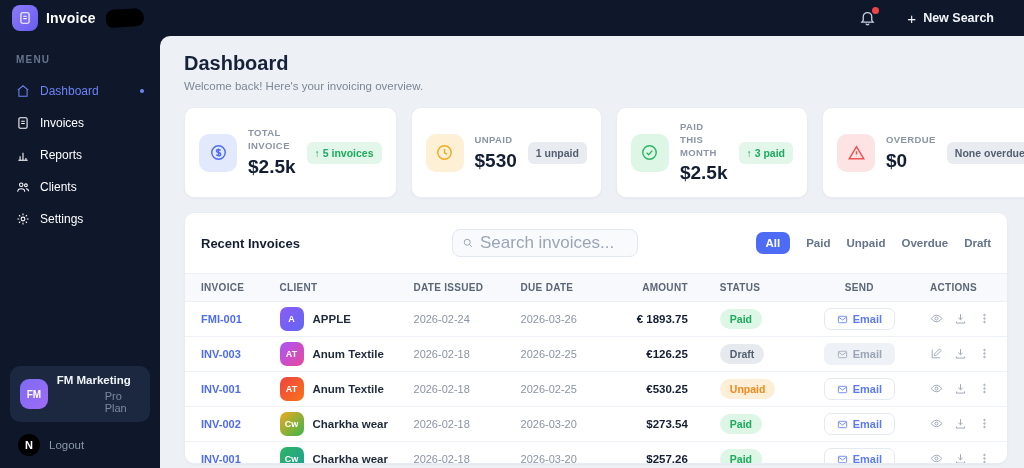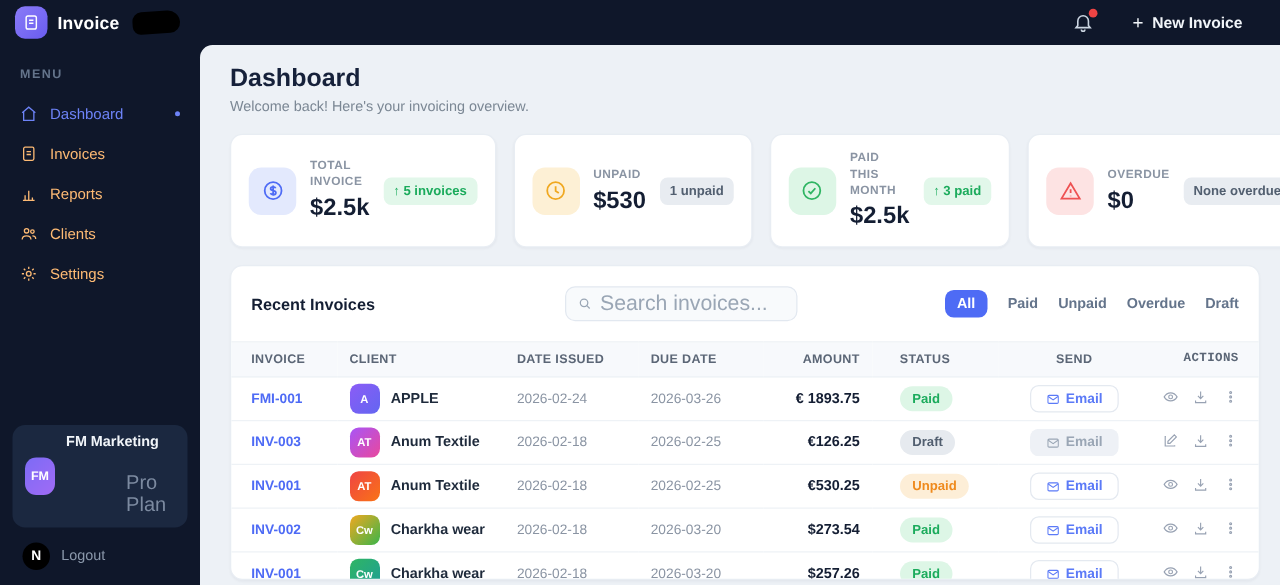--- a/index.html
+++ b/index.html
@@ -21,30 +21,30 @@
   .redaction { width:38px; height:18px; background:#000; border-radius:9px 12px 10px 8px; margin-left:2px; transform:rotate(-4deg); }
   .topbar { background:#0f172a; display:flex; align-items:center; justify-content:flex-end; gap:30px; padding-right:30px; }
   .bell-wrap { position:relative; width:18px; height:18px; cursor:pointer; }
   .bell-wrap svg { width:17px; height:17px; stroke:#cbd5e1; fill:none; stroke-width:1.8; }
   .bell-dot { position:absolute; top:-2px; right:-2px; width:7px; height:7px; border-radius:50%; background:#ef4444; }
   .new-invoice { color:#f1f5f9; font-size:12.5px; font-weight:600; display:flex; align-items:center; gap:7px; cursor:pointer; }
   .plus { font-size:15px; font-weight:400; }
   
   .sidebar { background:#0f172a; display:flex; flex-direction:column; padding-top:18px; }
   .menu-label { color:#64748b; font-size:10px; font-weight:bold; letter-spacing:1.2px; padding:0 16px 10px; }
-  .nav-item { display:flex; align-items:center; gap:10px; padding:9px 16px; color:#fdba74; font-size:12px; cursor:pointer; }
+  .nav-item { display:flex; align-items:center; gap:10px; padding:9px 16px; color:#ffffff; font-size:12px; cursor:pointer; }
   .nav-item svg { width:14px; height:14px; stroke:currentColor; fill:none; stroke-width:1.8; flex:0 0 auto; }
   .nav-item.active { color:#6d83f7; }
   .active-dot { width:4px; height:4px; border-radius:50%; background:#6d83f7; margin-left:auto; }
   .sidebar-bottom { margin-top:auto; padding:0 10px 10px; }
   .user-card { background:#1b2840; border-radius:10px; padding:8px 10px; display:flex; align-items:center; gap:9px; cursor:pointer; }
   .user-avatar { width:30px; height:30px; border-radius:9px; background:linear-gradient(135deg,#7d6bf5,#a06bf5);
     color:#fff; font-size:10px; font-weight:bold; display:flex; align-items:center; justify-content:center; }
   .user-name { color:#f1f5f9; font-size:11.5px; font-weight:bold; }
-  .user-plan { color:#7c8aa0; font-size:16px; margin-top:18px;padding-left:48px; }
+  .user-plan { color:#7c8aa0; font-size:11px; margin-top:4px;padding-left:48px; }
   .logout-row { display:flex; align-items:center; gap:9px; padding:12px 8px 2px; cursor:pointer; }
   .logout-circle { width:22px; height:22px; border-radius:50%; background:#000; color:#fff; font-size:11px; font-weight:bold;
     display:flex; align-items:center; justify-content:center; }
   .logout-label { color:#8b98ab; font-size:11.5px; }
   
   .main { background:#edf1f6; border-top-left-radius:10px; padding:16px 16px 0 24px; overflow:hidden; }
   .page-title { font-size:20px; font-weight:800; color:#16213a; }
   .page-subtitle { font-size:11.5px; color:#7b8794; margin-top:5px; }
   
   .stats-row { display:flex; gap:14px; margin-top:15px; }
@@ -79,21 +79,21 @@
   table { width:100%; border-collapse:collapse; }
   thead th { background:#f7f9fc; border-top:1px solid #edf1f5; border-bottom:1px solid #edf1f5;
     font-size:10px; font-weight:bold; color:#5b6676; letter-spacing:.3px; text-align:left; padding:8px 10px; }
   th.c-inv, td.c-inv { padding-left:16px; width:88px; }
   th.c-cli, td.c-cli { width:142px; }
   th.c-di, td.c-di { width:118px; }
   th.c-dd, td.c-dd { width:112px; }
   th.c-amt, td.c-amt { width:92px; text-align:right; }
   th.c-st, td.c-st { width:104px; padding-left:22px; }
   th.c-snd, td.c-snd { width:128px; text-align:center; }
-  th.c-act, td.c-act { width:86px; text-align:right; padding-right:16px;font-family:Liberation Mono, monospace; }
+  th.c-act, td.c-act { width:86px; padding-right:16px; }
   tbody td { border-bottom:1px solid #eef2f6; padding:5px 10px; font-size:11.5px; vertical-align:middle;margin-left:12px; }
   tbody tr { height:33px; }
   .inv-id { color:#4e6bf5; font-weight:bold; font-size:11px; cursor:pointer; }
   .client-cell { display:flex; align-items:center; gap:9px; }
   .avatar { width:24px; height:24px; border-radius:7px; color:#fff; font-size:9px; font-weight:bold;
     display:flex; align-items:center; justify-content:center; flex:0 0 auto; }
   .av-0 { background:linear-gradient(135deg,#8b5cf6,#6366f1); }
   .av-1 { background:linear-gradient(135deg,#a855f7,#e9489d); }
   .av-2 { background:linear-gradient(135deg,#ef4444,#f97316); }
   .av-3 { background:linear-gradient(135deg,#f0a820,#3bb54a); }
@@ -130,21 +130,21 @@
 <div class="topbar">
   <span class="bell-wrap">
     <svg viewBox="0 0 24 24">
         <path d="M18 16v-5a6 6 0 10-12 0v5l-2 2.5h16z"></path>
         <path d="M10 20.5a2 2 0 004 0"></path>
       </svg>
     <span class="bell-dot"></span>
   </span>
   <span class="new-invoice">
     <span class="plus">+</span>
-    <span>New Invoice</span>
+    <span>New Search</span>
   </span>
 </div>
 
 <div class="sidebar">
   <div class="menu-label">MENU</div>
 
   <div class="nav-item active">
     <svg viewBox="0 0 24 24">
         <path d="M3 10.5L12 3l9 7.5"></path>
         <path d="M5 9.5V21h14V9.5"></path>

